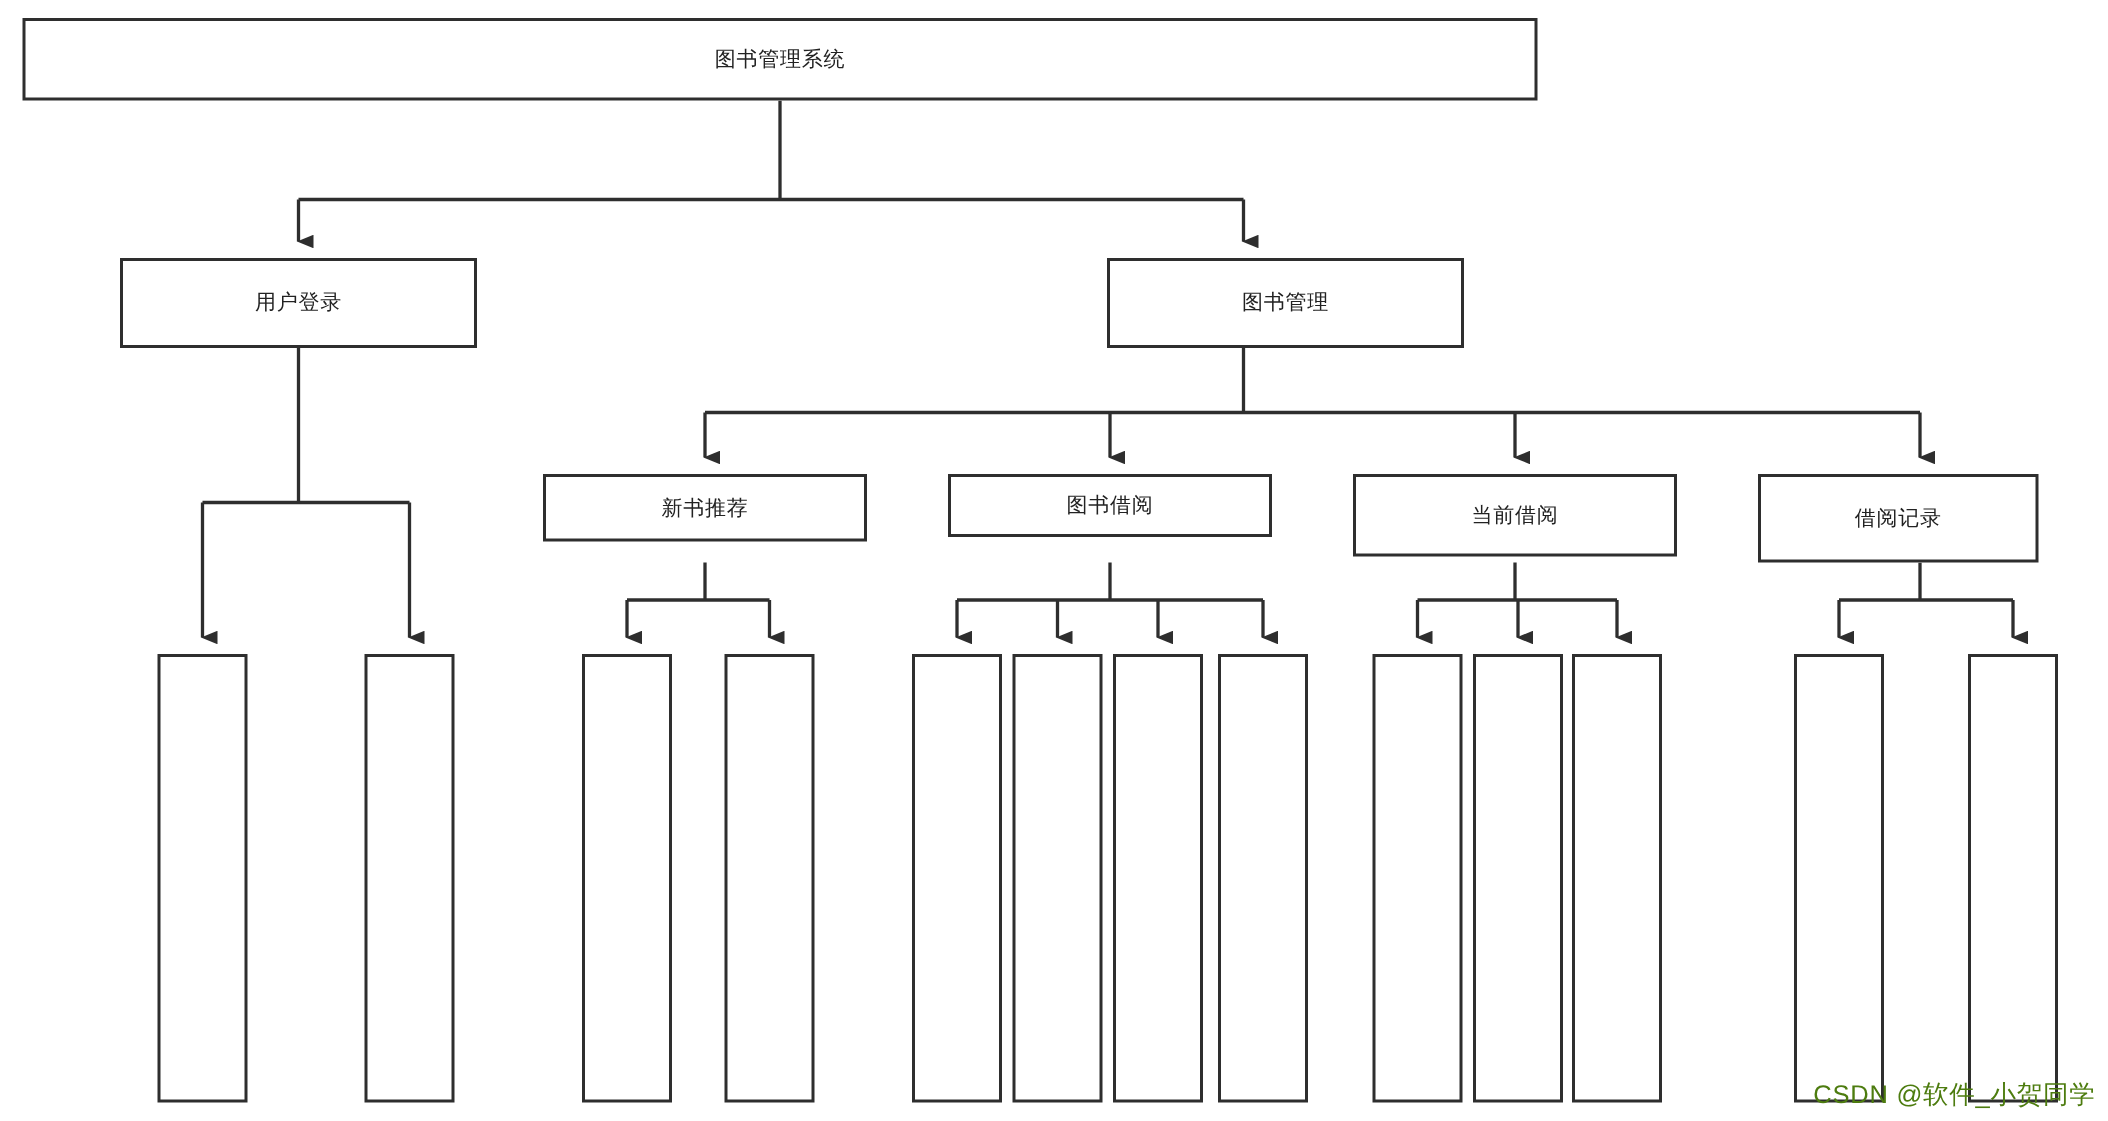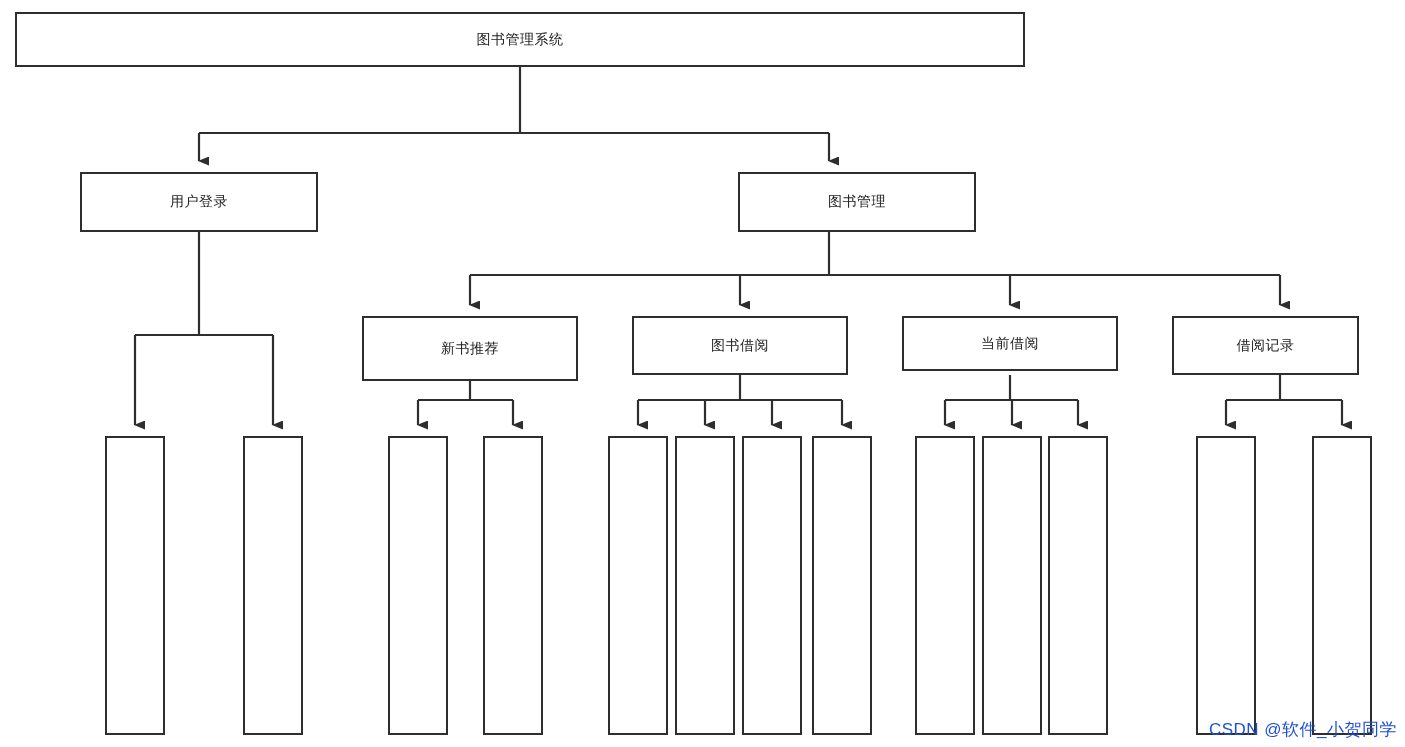--- a/index.html
+++ b/index.html
@@ -60,21 +60,21 @@
     line-height: 1.08;
     letter-spacing: 1px;
     max-height: 100%;
     overflow: hidden;
   }
   .watermark {
     position: absolute;
     right: 8px;
     bottom: 6px;
     font-size: 17px;
-    color: #1d4ed8;
+    color: #4d7c0f;
     letter-spacing: 0.5px;
     white-space: nowrap;
     user-select: none;
   }
 </style>
 </head>
 <body>
 
 <div id="diagram-root">
 
@@ -124,24 +124,24 @@
   <div id="nodes-layer">
       <div class="node horizontal" style="left: 15px; top: 12px; width: 1010px; height: 55px;">
         <span class="node-label">图书管理系统</span>
       </div>
       <div class="node horizontal" style="left: 80px; top: 172px; width: 238px; height: 60px;">
         <span class="node-label">用户登录</span>
       </div>
       <div class="node horizontal" style="left: 710px; top: 172px; width: 238px; height: 60px; margin-left: 28px;">
         <span class="node-label">图书管理</span>
       </div>
-      <div class="node horizontal" style="left: 362px; top: 316px; width: 216px; height: 65px; justify-content: center;">
+      <div class="node horizontal" style="left: 362px; top: 316px; width: 216px; height: 45px; justify-content: center;">
         <span class="node-label">新书推荐</span>
       </div>
-      <div class="node horizontal" style="left: 632px; top: 316px; width: 216px; height: 59px;">
+      <div class="node horizontal" style="left: 632px; top: 316px; width: 216px; height: 42px;">
         <span class="node-label">图书借阅</span>
       </div>
       <div class="node horizontal" style="left: 902px; top: 316px; width: 216px; height: 55px;">
         <span class="node-label">当前借阅</span>
       </div>
       <div class="node horizontal" style="left: 1172px; top: 316px; width: 187px; height: 59px;">
         <span class="node-label">借阅记录</span>
       </div>
       <div class="node vertical" style="left: 105px; top: 436px; width: 60px; height: 299px;">
         <span class="node-label">用户登录</span>

